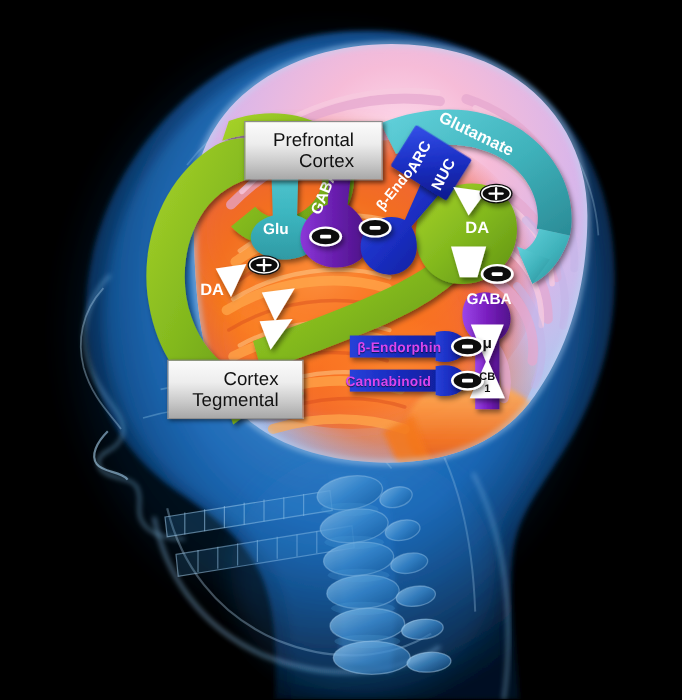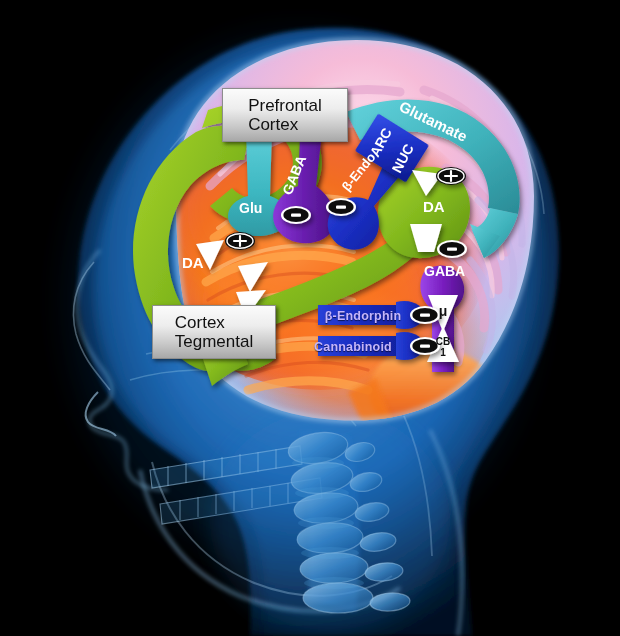--- a/index.html
+++ b/index.html
@@ -5,28 +5,28 @@
 <style>
   html,body{margin:0;padding:0;background:#000;}
   body{width:620px;height:636px;overflow:hidden;
        font-family:"Liberation Sans", sans-serif;}
   #stage{position:relative;width:620px;height:636px;background:#000;overflow:hidden;}
   #stage svg{position:absolute;left:0;top:0;}
   .lblbox{position:absolute;
      background:linear-gradient(180deg,#fbfbfb 0%,#ededed 38%,#c9c9c9 72%,#a8a8a8 100%);
      border:1px solid #8d8d8d;
      box-shadow:2px 2px 4px rgba(0,0,0,.55);
-     color:#111;text-align:left;line-height:1.14;
+     color:#111;text-align:right;line-height:1.14;
      display:flex;align-items:center;justify-content:center;
-     font-family:"Liberation Sans", sans-serif;}
+     font-family:"Liberation Sans", sans-serif;margin-top:22px;}
   .lblbox span{display:block;}
   #lbl-pfc{left:222px;top:88px;width:124px;height:52px;font-size:17px;}
   #lbl-nac{left:152px;top:305px;width:122px;height:52px;font-size:17px;}
   #lbl-vta{left:470px;top:290px;width:108px;height:72px;font-size:17px;}
-  .termbox{position:absolute;color:#c4b5fd;font-weight:bold;font-size:12.5px;
+  .termbox{position:absolute;color:#d946ef;font-weight:bold;font-size:12.5px;
      text-align:center;padding:2px 4px;letter-spacing:.2px;
      text-shadow:0 1px 1px rgba(0,0,0,.6);
      font-family:"Liberation Sans", sans-serif;}
 </style>
 </head>
 <body>
 
 <div id="stage">
 
 <svg width="620" height="636" viewBox="0 0 620 636">

